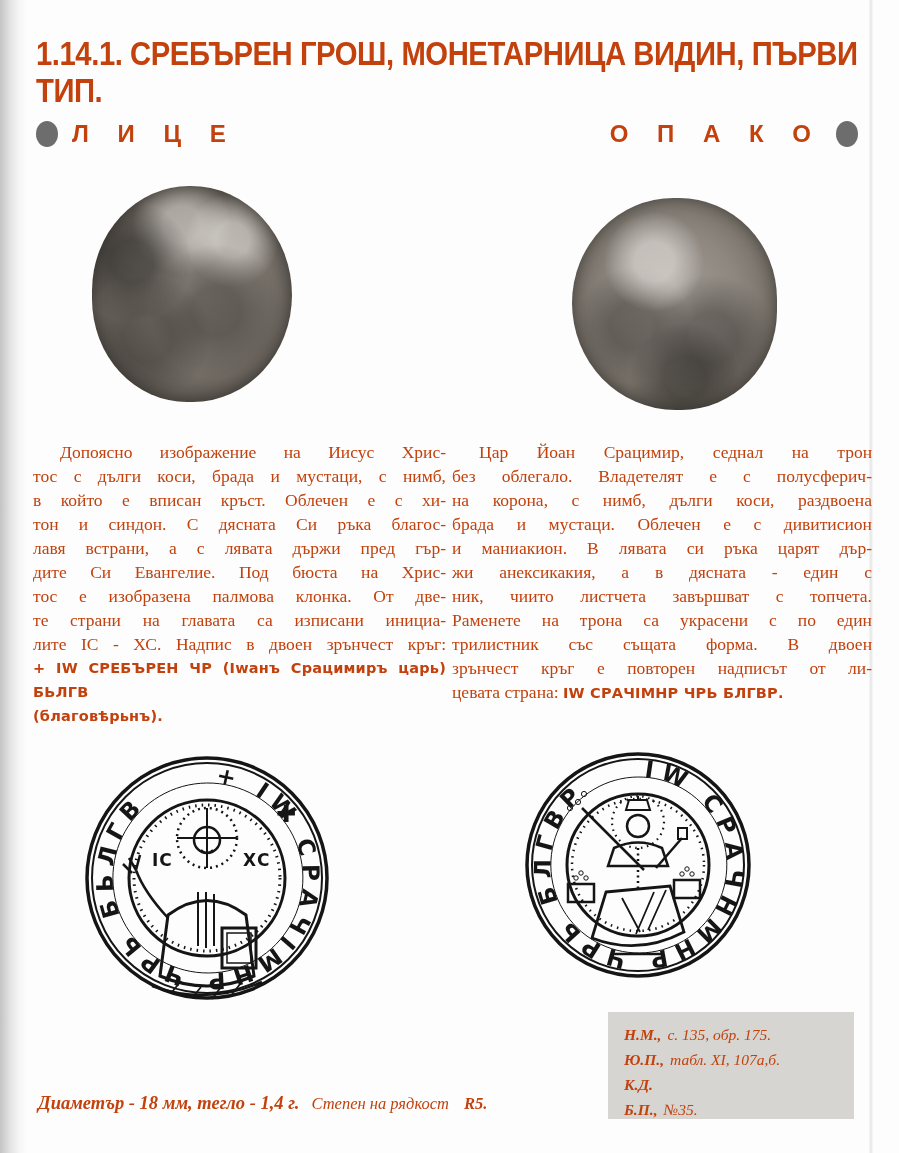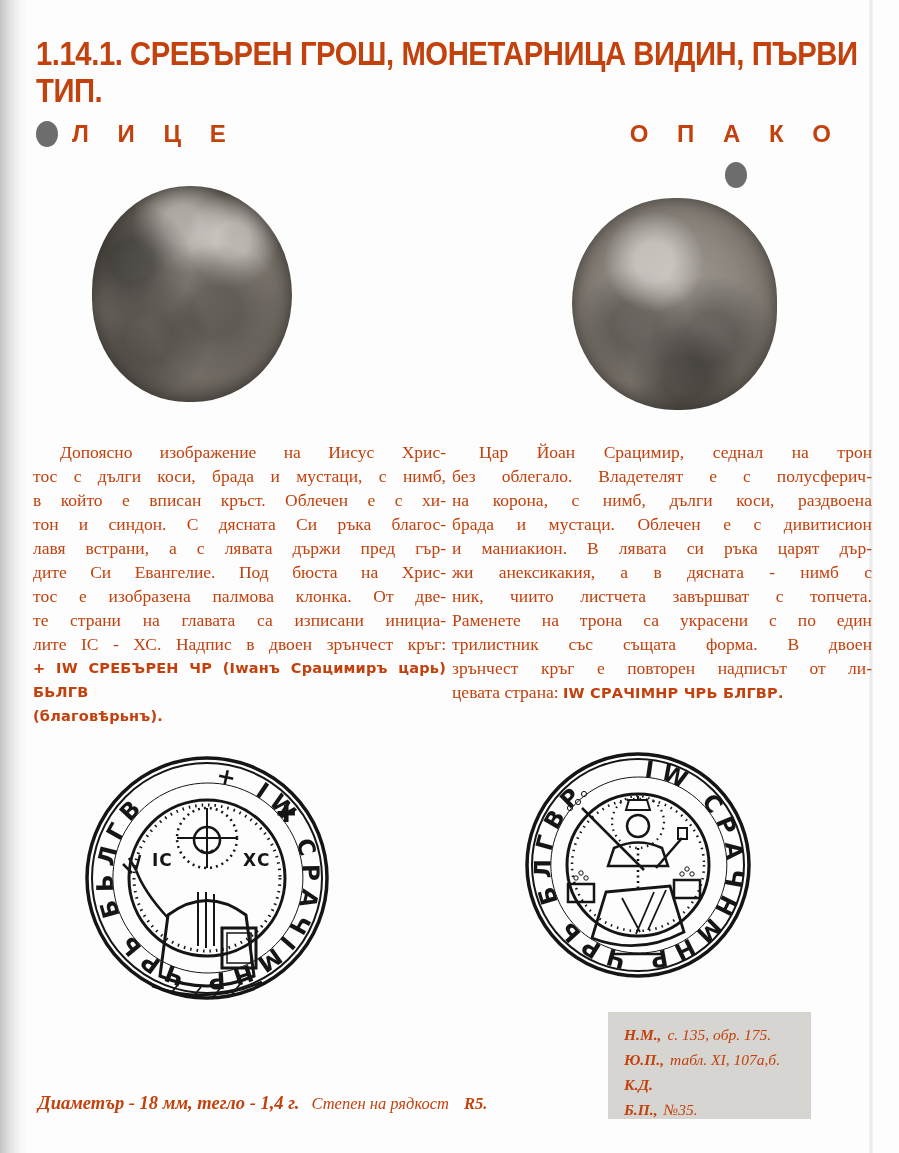--- a/index.html
+++ b/index.html
@@ -17,21 +17,21 @@
     background:linear-gradient(to right,#f7f7f7,#e6e6e6,#fafafa);
   }
   .title {
     position:absolute; left:36px; top:12px; width:840px;
     font-family:"Liberation Sans", sans-serif; font-weight:700;
     font-size:34px; line-height:37px; letter-spacing:-0.5px;
   }
   .title .tline { display:block; transform:scaleX(0.86); transform-origin:left center; white-space:nowrap; }
   .side-label { position:absolute; top:120px; display:flex; align-items:center; gap:14px; }
   .side-label.left { left:36px; }
-  .side-label.right { right:57px;flex-direction:column; }
+  .side-label.right { right:41px; }
   .bullet { width:22px; height:26px; border-radius:50%; background:#6d6d6d; flex:0 0 auto; }
   .side-label-text {
     font-family:"Liberation Sans", sans-serif; font-weight:700;
     font-size:24px; letter-spacing:11px; white-space:nowrap;
   }
   
   .coin-photo { position:absolute; }
   .coin-disc {
     width:100%; height:100%;
     border-radius:49% 51% 50% 48%;
@@ -70,21 +70,21 @@
   .drawing svg { display:block; width:100%; height:100%; }
   .drawing path, .drawing circle, .drawing rect, .drawing line {
     stroke:#151515; fill:none;
   }
   .drawing text { fill:#151515; stroke:none; font-family:"DejaVu Sans", sans-serif; font-weight:700; }
   .legend-text { font-size:23px; letter-spacing:7px; }
   .initials-text { font-size:17px; letter-spacing:1px; }
   .cross-text { font-size:24px; }
   
   .refbox {
-    position:absolute; left:608px; top:1012px; width:203px; height:107px;
+    position:absolute; left:608px; top:1012px; width:246px; height:107px;
     background:#d7d5d1; box-sizing:border-box; padding:10px 0 0 16px;
     font-size:15.5px; line-height:25px;
   }
   .refrow { white-space:nowrap; }
   .refabbr { font-weight:700; font-style:italic; }
   .refdetail { font-style:italic; margin-left:6px; }
   
   .caption { position:absolute; left:38px; top:1093px; width:560px; white-space:nowrap; }
   .cap-specs { font-weight:700; font-style:italic; font-size:18.5px; }
   .cap-prefix { font-style:italic; font-size:16.5px; margin-left:8px; }
@@ -132,21 +132,21 @@
     <div class="ln jl manuscript">+ IW СРЕБЪРЕН ЧР (Іwанъ Срацимиръ царь) БЬЛГВ</div>
     <div class="ln manuscript">(благовѣрьнъ).</div>
   </div>
 
   <div class="col right-col">
     <div class="ln jl indent">Цар Йоан Срацимир, седнал на трон</div>
     <div class="ln jl">без облегало. Владетелят е с полусферич-</div>
     <div class="ln jl">на корона, с нимб, дълги коси, раздвоена</div>
     <div class="ln jl">брада и мустаци. Облечен е с дивитисион</div>
     <div class="ln jl">и маниакион. В лявата си ръка царят дър-</div>
-    <div class="ln jl">жи анексикакия, а в дясната - нимб с</div>
+    <div class="ln jl">жи анексикакия, а в дясната - един с</div>
     <div class="ln jl">ник, чиито листчета завършват с топчета.</div>
     <div class="ln jl">Раменете на трона са украсени с по един</div>
     <div class="ln jl">трилистник със същата форма. В двоен</div>
     <div class="ln jl">зрънчест кръг е повторен надписът от ли-</div>
     <div class="ln">
       <span>цевата страна: </span><span class="manuscript">IW СРАЧІМНР ЧРЬ БЛГВР.</span>
     </div>
   </div>
 
   <div class="drawing" style="left:80px; top:740px; width:254px; height:276px;">

